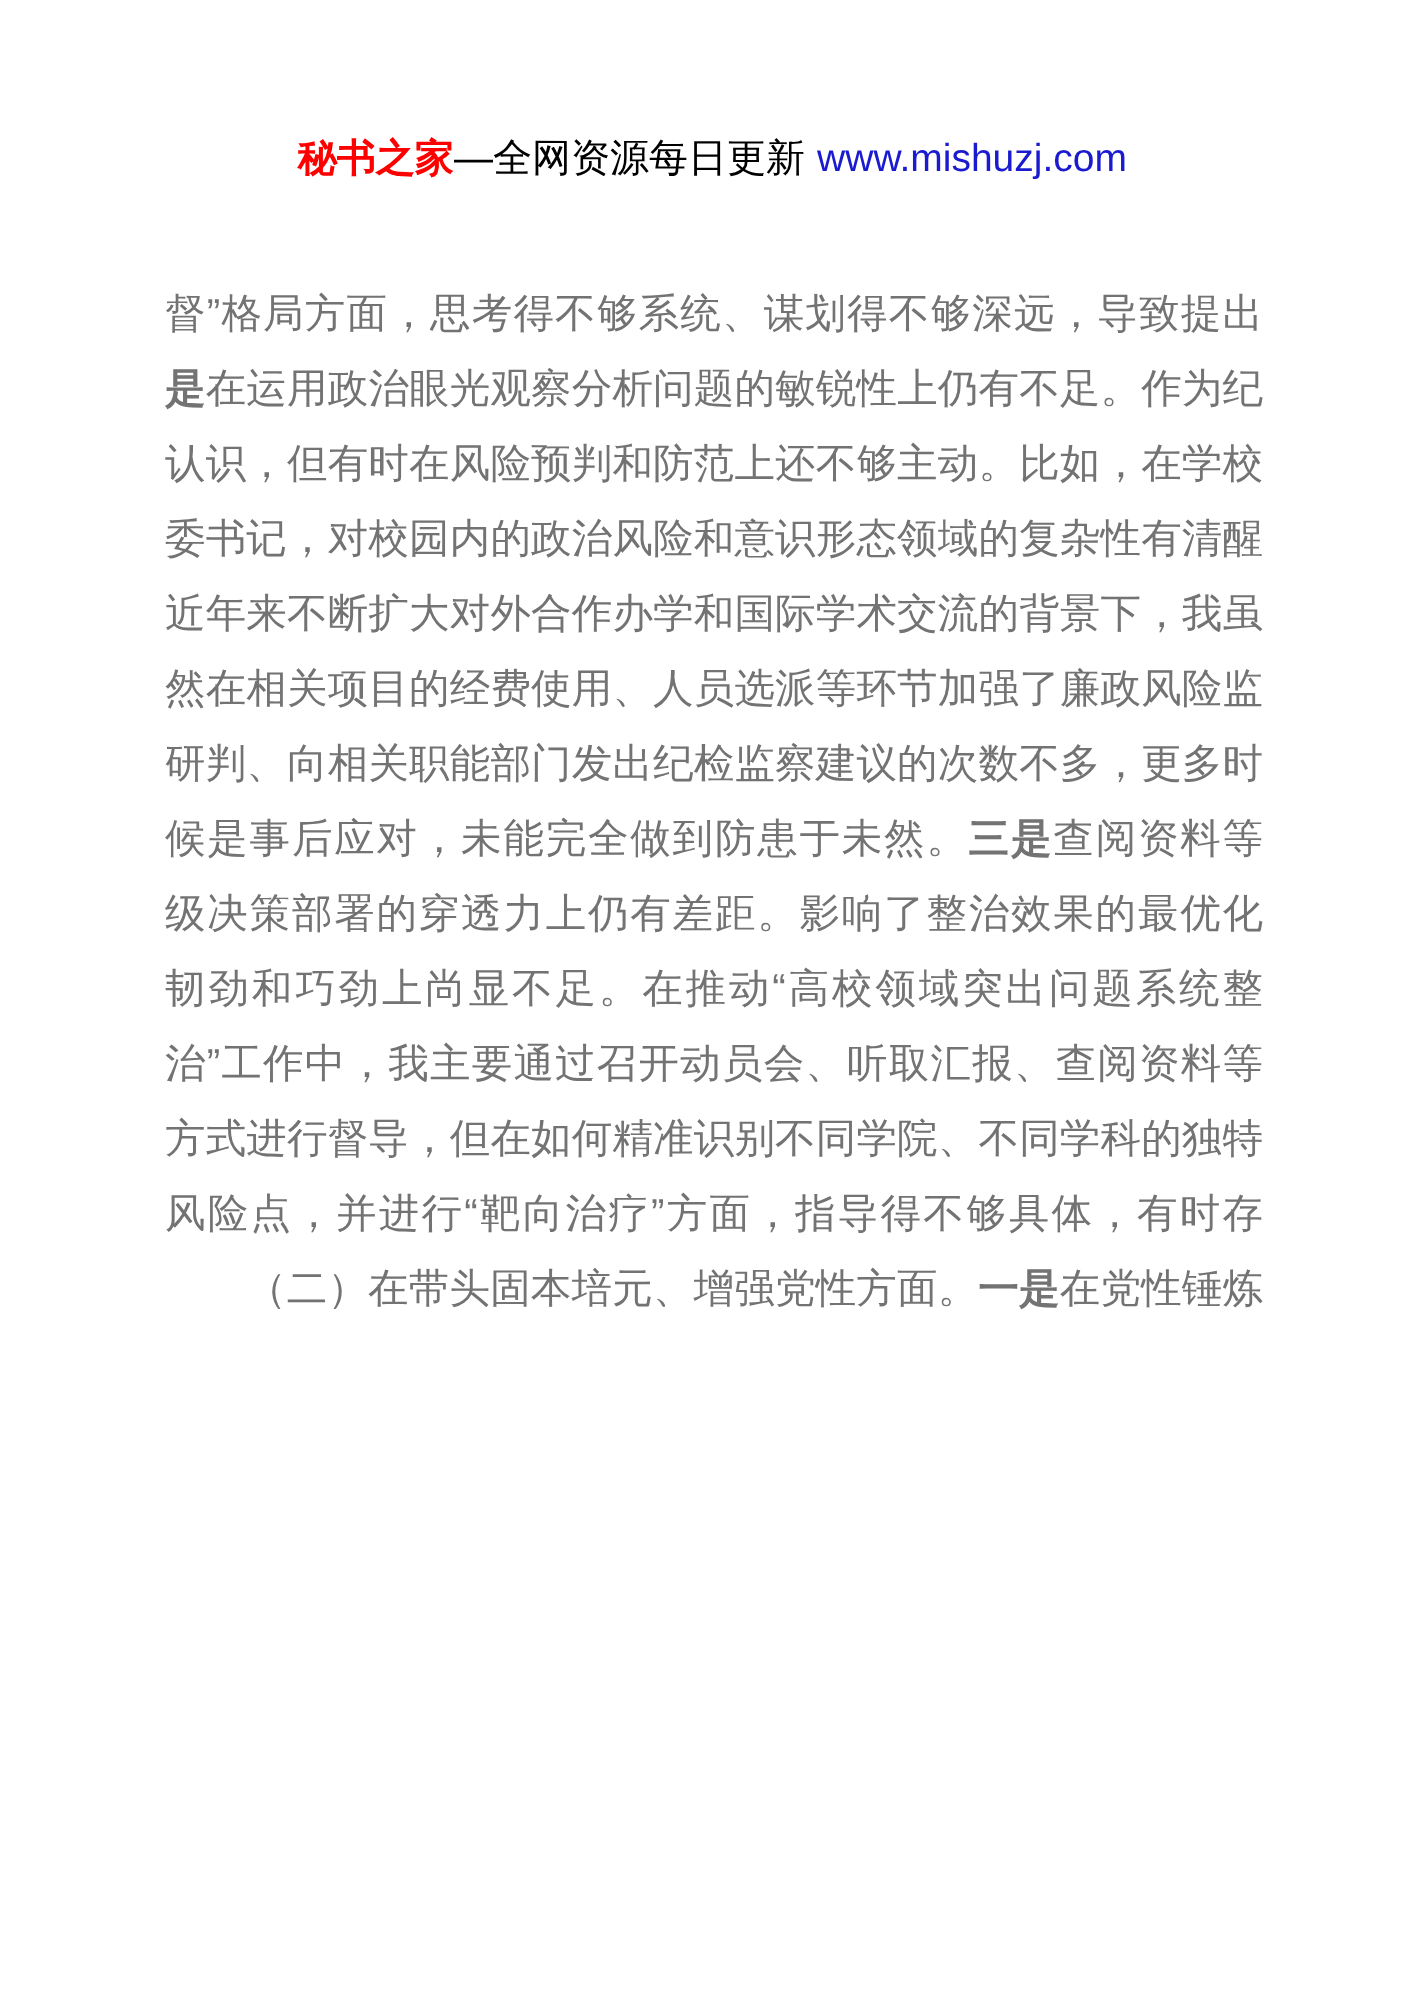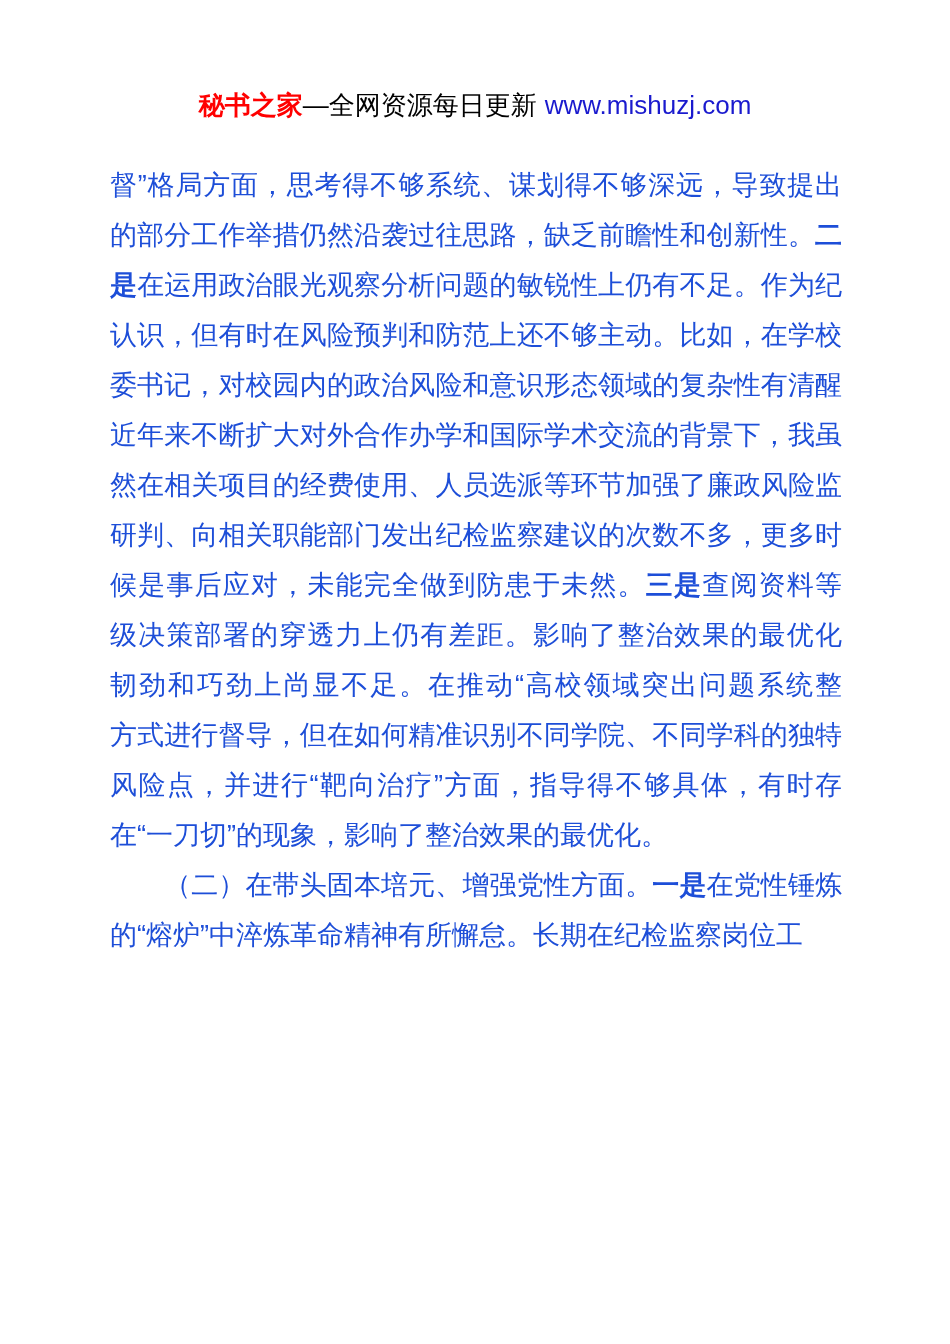--- a/index.html
+++ b/index.html
@@ -18,22 +18,22 @@
     font-size:26px;line-height:34px;
     color:#000000;
     white-space:nowrap;
   }
   .brand{color:#ff0000;font-weight:700;}
   .sep{color:#000000;}
   .tagline{color:#000000;}
   .url{color:#1a1ace;margin-left:8px;}
   .doc{
     position:absolute;
-    left:110px;top:160px;width:732px;
-    color:#1d4ed8;
+    left:110px;top:184px;width:732px;
+    color:#737373;
   }
   .line{
     height:50px;
     line-height:50px;
     font-size:27px;
     text-align:justify;
     text-align-last:justify;
     white-space:nowrap;
   }
   .line.para-end{text-align-last:left;}
@@ -44,30 +44,28 @@
 <body>
 
 <div class="page">
 
   <div class="header">
     <span class="brand">秘书之家</span><span class="sep">—</span><span class="tagline">全网资源每日更新</span><span class="url">www.mishuzj.com</span>
   </div>
 
   <div class="doc">
     <div class="line"><span>督”格局方面，思考得不够系统、谋划得不够深远，导致提出</span></div>
-    <div class="line"><span>的部分工作举措仍然沿袭过往思路，缺乏前瞻性和创新性。</span><span class="b">二</span></div>
     <div class="line"><span class="b">是</span><span>在运用政治眼光观察分析问题的敏锐性上仍有不足。作为纪</span></div>
     <div class="line"><span>认识，但有时在风险预判和防范上还不够主动。比如，在学校</span></div>
     <div class="line"><span>委书记，对校园内的政治风险和意识形态领域的复杂性有清醒</span></div>
     <div class="line"><span>近年来不断扩大对外合作办学和国际学术交流的背景下，我虽</span></div>
     <div class="line"><span>然在相关项目的经费使用、人员选派等环节加强了廉政风险监</span></div>
     <div class="line"><span>研判、向相关职能部门发出纪检监察建议的次数不多，更多时</span></div>
     <div class="line"><span>候是事后应对，未能完全做到防患于未然。</span><span class="b">三是</span><span>查阅资料等</span></div>
     <div class="line"><span>级决策部署的穿透力上仍有差距。影响了整治效果的最优化</span></div>
     <div class="line"><span>韧劲和巧劲上尚显不足。在推动“高校领域突出问题系统整</span></div>
+    <div class="line"><span>治”工作中，我主要通过召开动员会、听取汇报、查阅资料等</span></div>
     <div class="line"><span>方式进行督导，但在如何精准识别不同学院、不同学科的独特</span></div>
     <div class="line"><span>风险点，并进行“靶向治疗”方面，指导得不够具体，有时存</span></div>
-    <div class="line para-end"><span>在“一刀切”的现象，影响了整治效果的最优化。</span></div>
     <div class="line indent"><span>（二）在带头固本培元、增强党性方面。</span><span class="b">一是</span><span>在党性锤炼</span></div>
-    <div class="line para-end"><span>的“熔炉”中淬炼革命精神有所懈怠。长期在纪检监察岗位工</span></div>
   </div>
 
 </div>
 
 </body></html>

